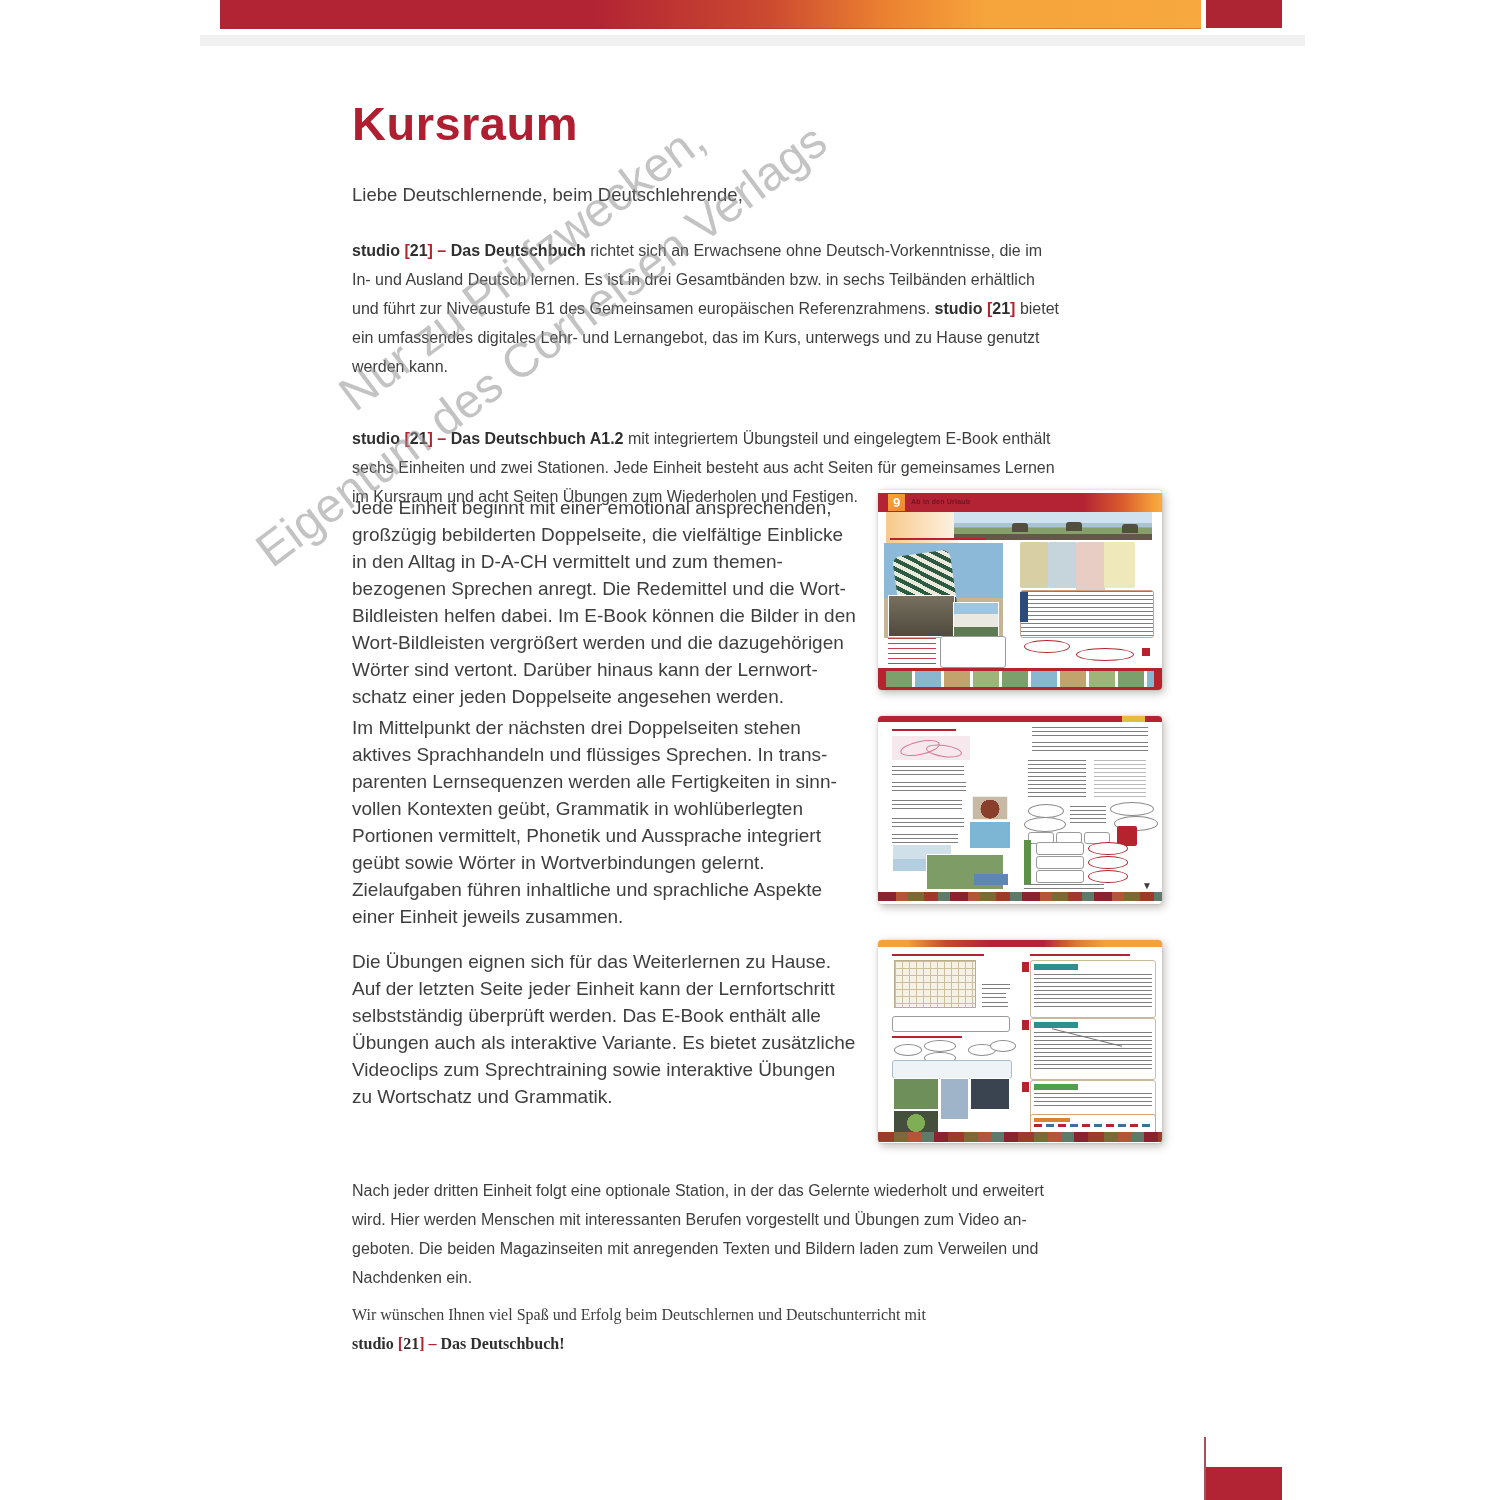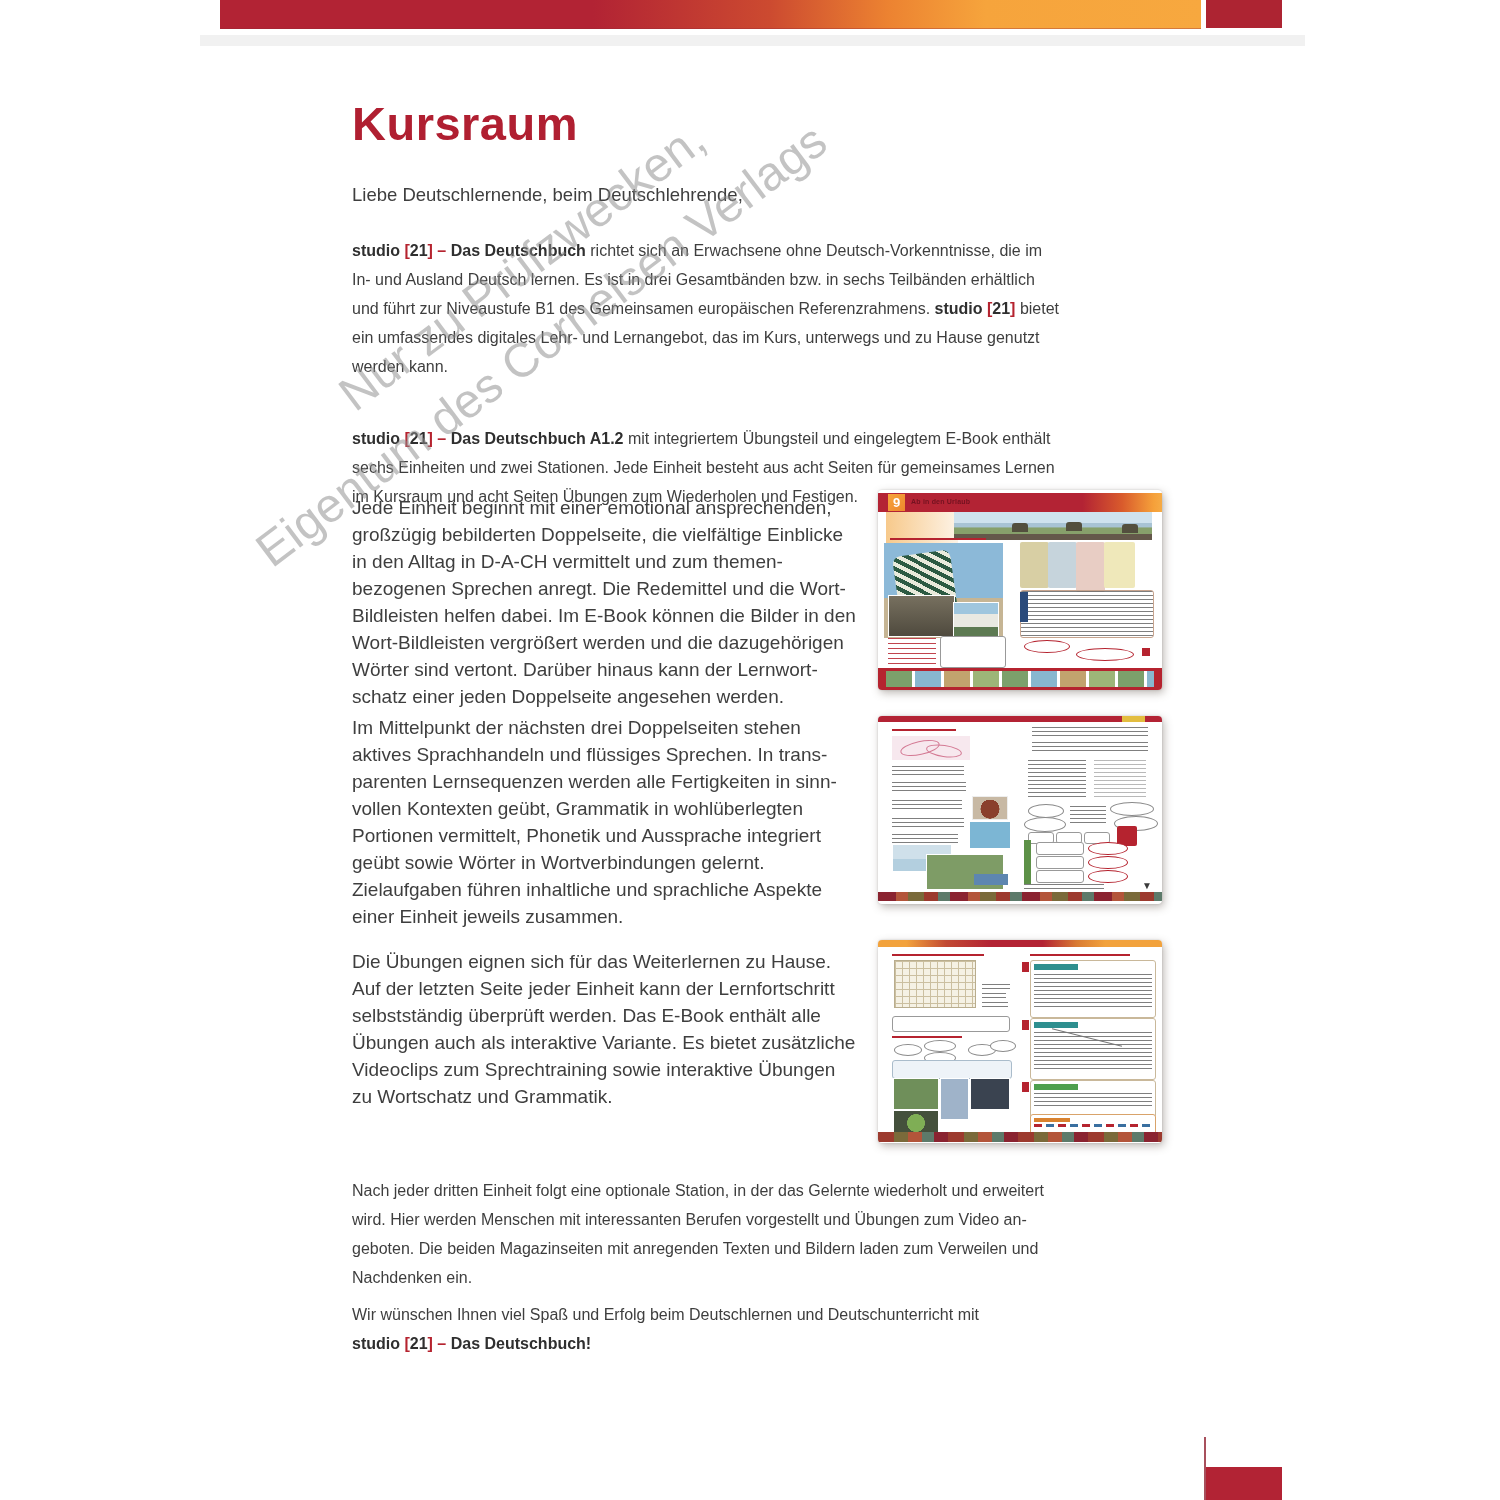--- a/index.html
+++ b/index.html
@@ -22,21 +22,21 @@
   .wm2{left:262px; top:528px;}
   
   .title{position:absolute; left:352px; top:96px; margin:0; font-size:47px; font-weight:bold;
     color:#b01f31; letter-spacing:.5px; z-index:3;}
   .greeting{position:absolute; left:352px; top:184px; font-size:18.5px; z-index:3;}
   .para{position:absolute; z-index:3;}
   .full{left:352px; width:820px; font-size:16px; line-height:29px;}
   .col{left:352px; width:524px; font-size:19px; line-height:27px;}
   .p2{top:236px;} .p3{top:388px;margin-top:36px;}
   .p4{top:494px;} .p5{top:714px;} .p6{top:948px;}
-  .p7{top:1176px;} .p8{top:1300px;}
+  .p7{top:1176px;} .p8{top:1300px;font-family:Liberation Serif, serif;}
   .seg-plain{}
   .seg-bold{font-weight:bold; color:#2f2f2f;}
   .seg-red{font-weight:bold; color:#b5232f;}
   
   .bottom-vline{position:absolute; left:1204px; top:1437px; width:2px; height:63px; background:#a8505c;}
   .bottom-block{position:absolute; left:1206px; top:1467px; width:76px; height:33px; background:#b22334;}
   
   .thumb{position:absolute; left:878px; width:284px; background:#fff; border-radius:4px;
     box-shadow:2px 3px 8px rgba(110,100,90,.45), 0 0 2px rgba(0,0,0,.18); overflow:hidden; z-index:2;}
   .t1{top:490px; height:200px;}

